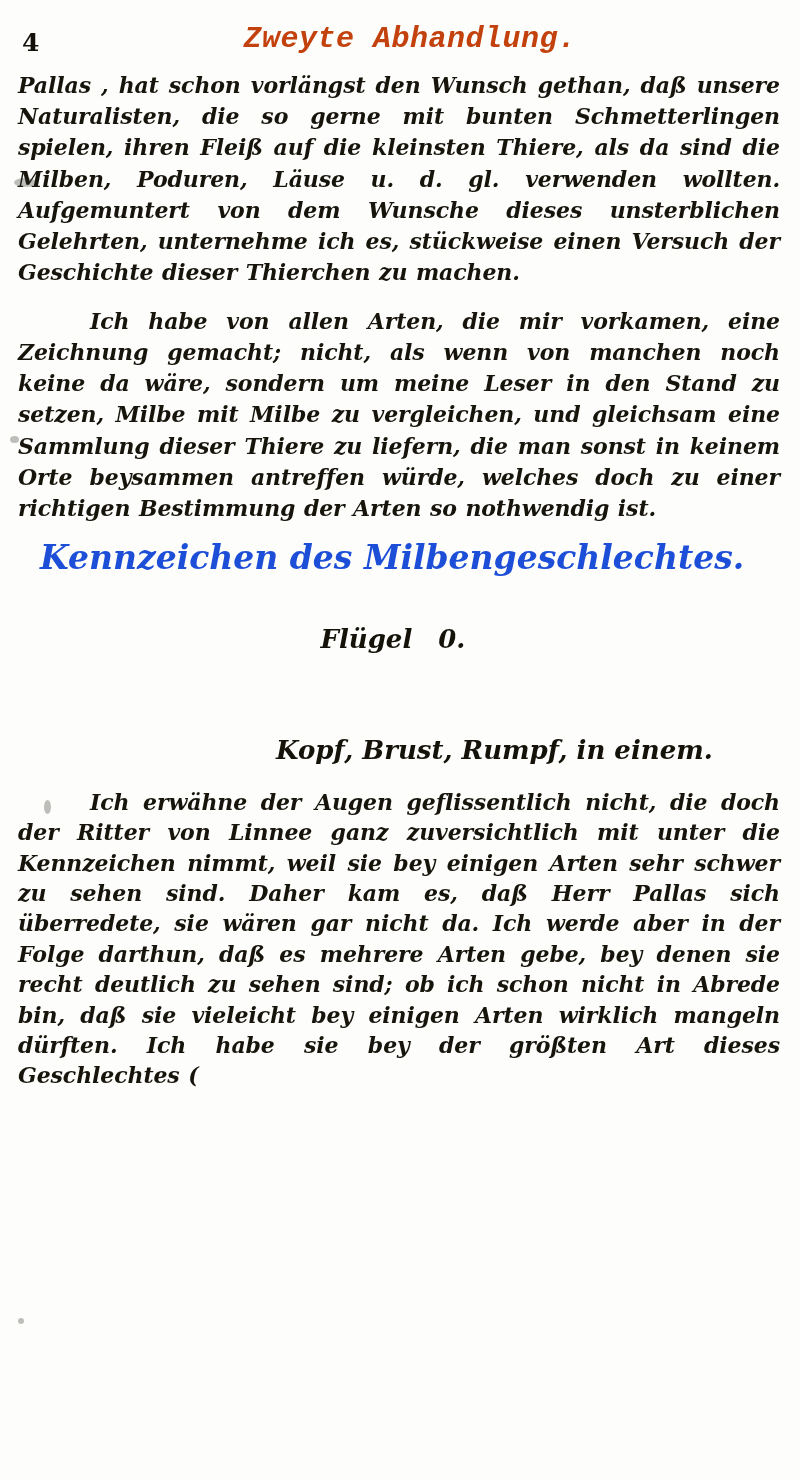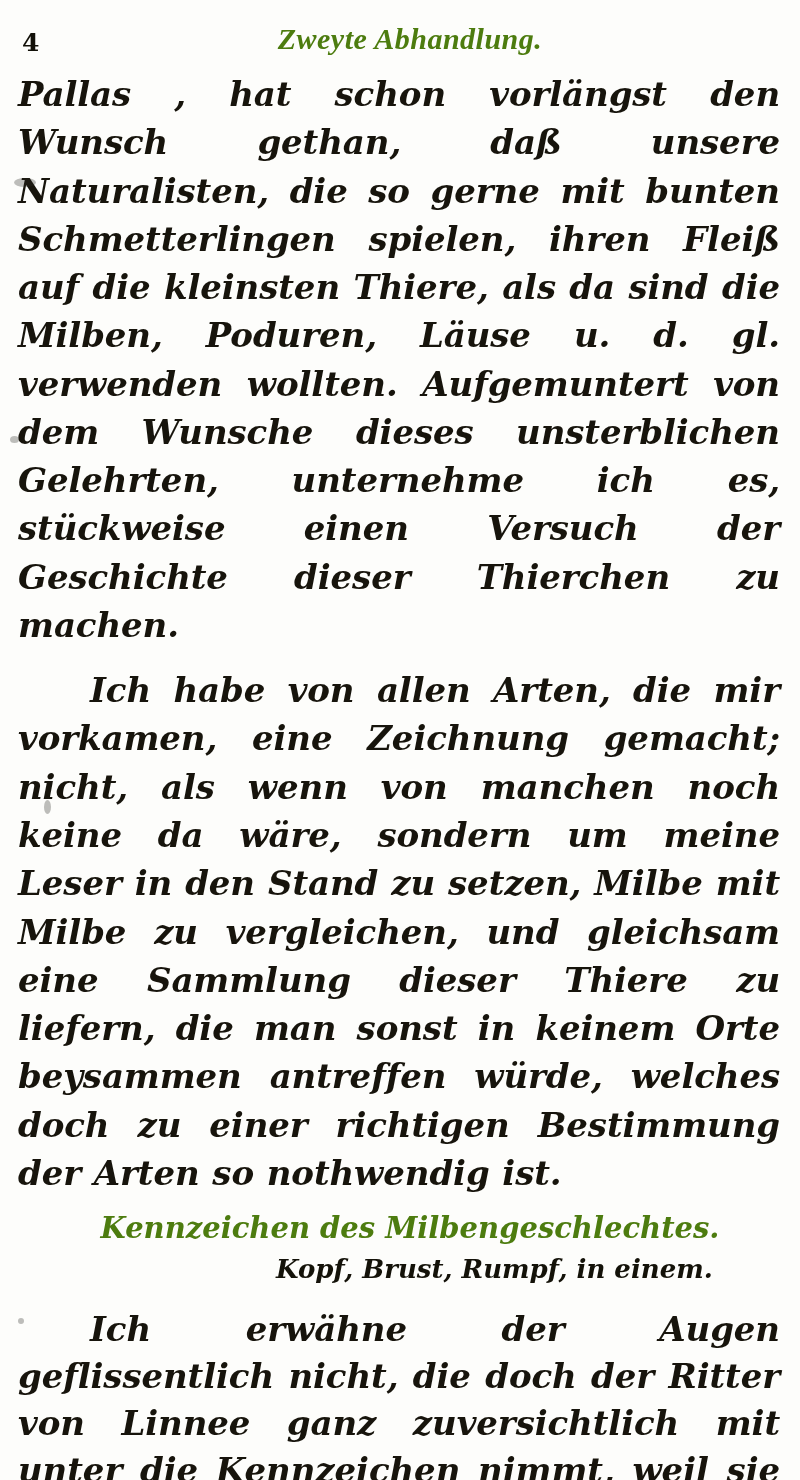--- a/index.html
+++ b/index.html
@@ -40,35 +40,35 @@
     font-family: "DejaVu Serif", serif;
     color: #121008;
   }
   .running-title {
     position: absolute;
     left: 0;
     right: 0;
     top: 22px;
     text-align: center;
     font-size: 30px;
-    font-family: Liberation Serif, serif;
+    font-family: Liberation Mono, monospace;
     font-style: italic;
     font-weight: 700;
     letter-spacing: 0.5px;
-    color: #4d7c0f;
+    color: #c2410c;
     padding-left: 20px;
   }
 
   
   .body-block {
     padding: 0 20px 0 18px;
     box-sizing: border-box;
   }
   .para {
-    font-size: 34px;
+    font-size: 22px;
     line-height: 1.42;
     font-family: "DejaVu Serif", serif;
     font-style: italic;
     font-weight: 700;
     text-align: justify;
     color: #17140c;
     margin: 0 0 2px 0;
     letter-spacing: -0.1px;
     word-spacing: 1px;
   }
@@ -76,26 +76,25 @@
     text-indent: 72px;
     margin-top: 17px;
   }
   .para.tight {
     line-height: 1.38;
   }
 
   
   .section-heading {
     margin: 14px 0 6px 0;
-    text-align: center;
-    font-size: 29px;
+    font-size: 33px;
     font-family: "DejaVu Serif", serif;
     font-style: italic;
     font-weight: 700;
-    color: #4d7c0f;
+    color: #1d4ed8;
     padding-left: 22px;
   }
 
   
   .charlist {
     margin: 2px 0 6px 0;
     padding-left: 230px;
   }
   .charlist .cl-row {
     font-size: 26px;
@@ -110,20 +109,21 @@
     display: inline-block;
   }
   .charlist .cl-row .val {
     display: inline-block;
     padding-left: 26px;
   }
   .cl-row.wide {
     padding-left: 0;
     margin-left: 28px;
     font-size: 26px;
+    margin-top: 36px;
   }
 
   
   .speck {
     position: absolute;
     background: #2b2a24;
     opacity: 0.30;
     border-radius: 50%;
     pointer-events: none;
   }
@@ -141,20 +141,23 @@
   <div class="body-block">
 
     <p class="para">Pallas , hat schon vorlängst den Wunsch gethan, daß unsere Naturalisten,  die so gerne mit bunten Schmetterlingen spielen, ihren Fleiß auf die kleinsten Thiere, als da sind die Milben, Poduren, Läuse u. d. gl. verwenden wollten. Aufgemuntert von dem Wunsche dieses unsterblichen Gelehrten, unternehme ich es, stückweise einen Versuch der Geschichte dieser Thierchen zu machen.</p>
 
     <p class="para indent">Ich habe von allen Arten, die mir vorkamen,  eine Zeichnung gemacht; nicht, als wenn von manchen noch keine da wäre, sondern um meine Leser in den Stand zu setzen, Milbe mit Milbe zu vergleichen, und gleichsam eine Sammlung dieser Thiere zu liefern, die man sonst in keinem Orte beysammen antreffen würde, welches doch zu einer richtigen Bestimmung der Arten so nothwendig ist.</p>
 
 
     <div class="section-heading">Kennzeichen des Milbengeschlechtes.</div>
 
     <div class="charlist">
+      <div class="cl-row">
+        <span class="lbl">Flügel</span><span class="val">0.</span>
+      </div>
       <div class="cl-row wide">Kopf, Brust, Rumpf, in einem.</div>
     </div>
 
     <p class="para indent tight"><span>Ich erwähne der Augen geflissentlich nicht, die doch der Ritter von Linnee ganz zuversichtlich mit unter die Kennzeichen nimmt, weil sie bey einigen Arten sehr schwer zu sehen sind.  Daher kam es, daß Herr Pallas sich überredete, sie wären gar nicht da.  Ich werde aber in der Folge darthun, daß es mehrere Arten gebe, bey denen sie recht deutlich zu sehen sind; ob ich schon nicht in Abrede bin, daß sie vieleicht bey einigen Arten wirklich mangeln dürften.  Ich habe sie bey der größten Art dieses Geschlechtes (</span></p>
 
   </div>
 
   <div class="speck" style="left:14px; top:178px; width:22px; height:9px;"></div>
   <div class="speck" style="left:10px; top:436px; width:9px; height:7px;"></div>
   <div class="speck" style="left:44px; top:800px; width:7px; height:14px;"></div>

